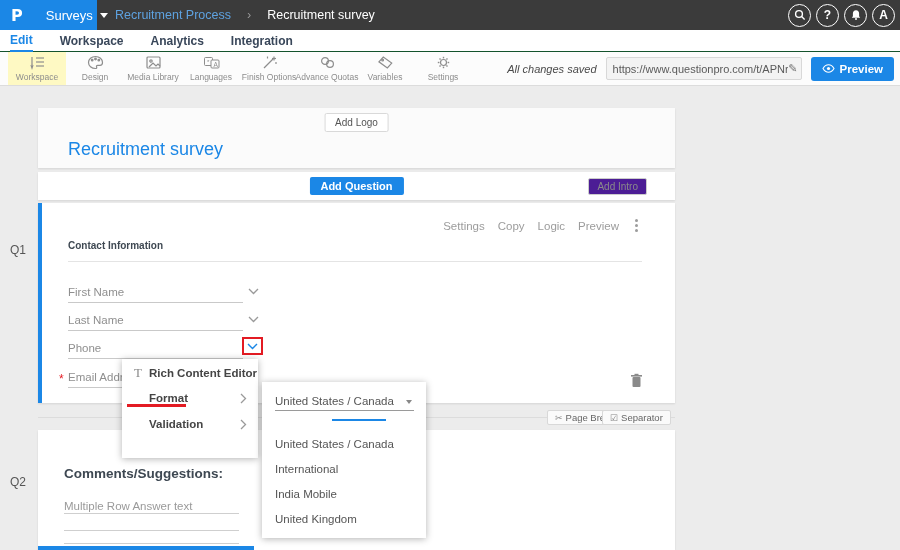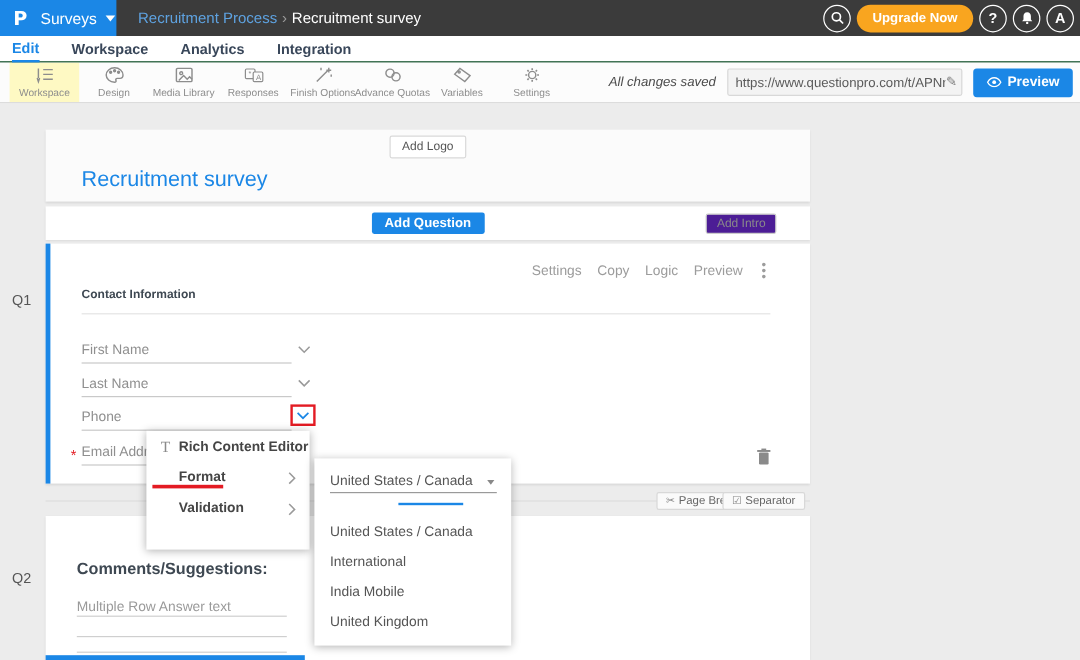--- a/index.html
+++ b/index.html
@@ -3,23 +3,23 @@
 <meta charset="utf-8">
 <style>
   * { margin:0; padding:0; box-sizing:border-box; }
   body { font-family:"Liberation Sans", sans-serif; background:#888; }
   #app { position:relative; width:900px; height:550px; background:#ececec; overflow:hidden; font-family:"Liberation Sans", sans-serif; }
 
   
   .header { position:absolute; top:0; left:0; width:900px; height:30px; background:#3b3b3b; z-index:30; }
   .logo-block { position:absolute; left:0; top:0; width:97px; height:30px; background:#1b87e6; display:flex; align-items:center; cursor:pointer; }
   .logo-glyph { color:#fff; font-weight:bold; font-size:16px; margin-left:11px; font-family:"DejaVu Sans", sans-serif; }
-  .product-name { color:#fff; font-size:13px; margin-left:11px; }
+  .product-name { color:#fff; font-size:13px; margin-left:23px; }
   .caret-down { width:0; height:0; border-left:4px solid transparent; border-right:4px solid transparent; border-top:5px solid #fff; margin-left:7px; }
-  .breadcrumb { position:absolute; left:115px; top:0; height:30px; display:flex; align-items:center; font-size:12.5px; gap:4px; }
+  .breadcrumb { position:absolute; left:115px; top:0; height:30px; display:flex; align-items:center; font-size:12.5px; gap:16px; }
   .crumb-parent { color:#5ea2e0; cursor:pointer; }
   .crumb-sep { color:#9a9a9a; }
   .crumb-current { color:#fff; }
   .header-right { position:absolute; right:5px; top:0; height:30px; display:flex; align-items:center; gap:5px; }
   .hcircle { width:23px; height:23px; border:1px solid #fff; border-radius:50%; color:#fff; display:flex; align-items:center; justify-content:center; font-size:12px; font-weight:bold; cursor:pointer; background:transparent; }
   .upgrade-btn { height:23px; background:#f9a51f; border:none; border-radius:12px; color:#fff; font-weight:bold; font-size:11px; padding:0 13px; cursor:pointer; font-family:"Liberation Sans", sans-serif; }
 
   
   .nav { position:absolute; top:30px; left:0; width:900px; height:22px; background:#ffffff; border-bottom:1px solid #14532d; z-index:29;text-decoration:underline; }
   .nav-items { position:absolute; left:10px; top:0; height:22px; display:flex; gap:27px; align-items:stretch; }
@@ -119,21 +119,20 @@
       <span class="crumb-sep">›</span>
       <span class="crumb-current">Recruitment survey</span>
     </div>
     <div class="header-right">
       <span class="hcircle">
         <svg width="12" height="12" viewBox="0 0 12 12">
             <circle cx="5" cy="5" r="3.4" fill="none" stroke="#fff" stroke-width="1.4"></circle>
             <line x1="7.6" y1="7.6" x2="10.6" y2="10.6" stroke="#fff" stroke-width="1.4"></line>
           </svg>
       </span>
-      <button class="upgrade-btn">Upgrade Now</button>
       <span class="hcircle">?</span>
       <span class="hcircle">
         <svg width="12" height="12" viewBox="0 0 12 12">
             <path d="M6 1.2 C3.9 1.2 2.9 2.8 2.9 4.6 L2.9 7.2 L1.8 8.8 L10.2 8.8 L9.1 7.2 L9.1 4.6 C9.1 2.8 8.1 1.2 6 1.2 Z" fill="#fff"></path>
             <circle cx="6" cy="10.1" r="1" fill="#fff"></circle>
           </svg>
       </span>
       <span class="hcircle">A</span>
     </div>
   </div>
@@ -176,21 +175,21 @@
           </svg>
         <span class="tb-label">Media Library</span>
       </div>
       <div class="tb-item">
         <svg width="17" height="15" viewBox="0 0 17 15" fill="none" stroke="#8d8d8d" stroke-width="1">
             <rect x="1.5" y="2.5" width="8" height="8" rx="1"></rect>
             <rect x="8" y="5" width="8" height="8" rx="1" fill="#fcfcfc"></rect>
             <text x="4" y="8.6" font-size="6" fill="#8d8d8d" stroke="none" font-family="Liberation Sans">*</text>
             <text x="10.4" y="11.6" font-size="6.5" fill="#8d8d8d" stroke="none" font-family="Liberation Sans">A</text>
           </svg>
-        <span class="tb-label">Responses</span>
+        <span class="tb-label">Languages</span>
       </div>
       <div class="tb-item">
         <svg width="17" height="15" viewBox="0 0 17 15" fill="none" stroke="#8d8d8d" stroke-width="1.2">
             <line x1="3" y1="13" x2="12" y2="4"></line>
             <line x1="13" y1="1.5" x2="13" y2="5.5"></line>
             <line x1="11" y1="3.5" x2="15" y2="3.5"></line>
             <line x1="6.5" y1="1.5" x2="6.5" y2="3.5"></line>
             <line x1="15" y1="7" x2="15" y2="9"></line>
           </svg>
         <span class="tb-label">Finish Options</span>

